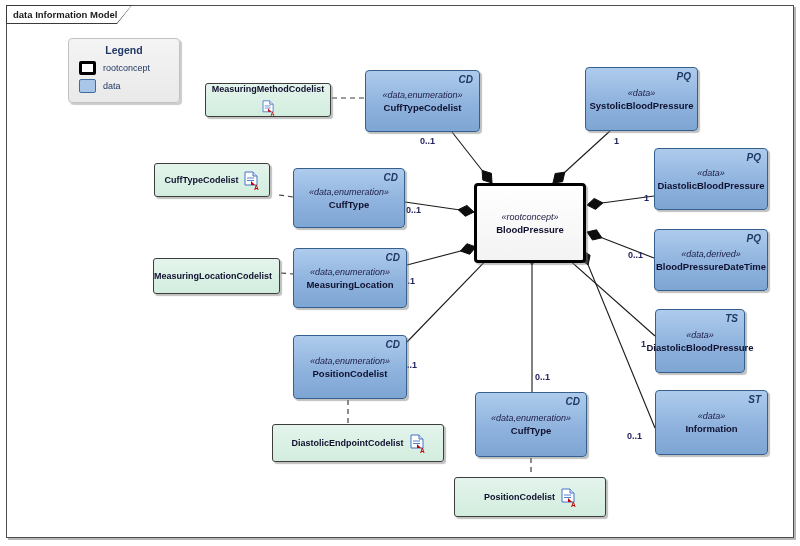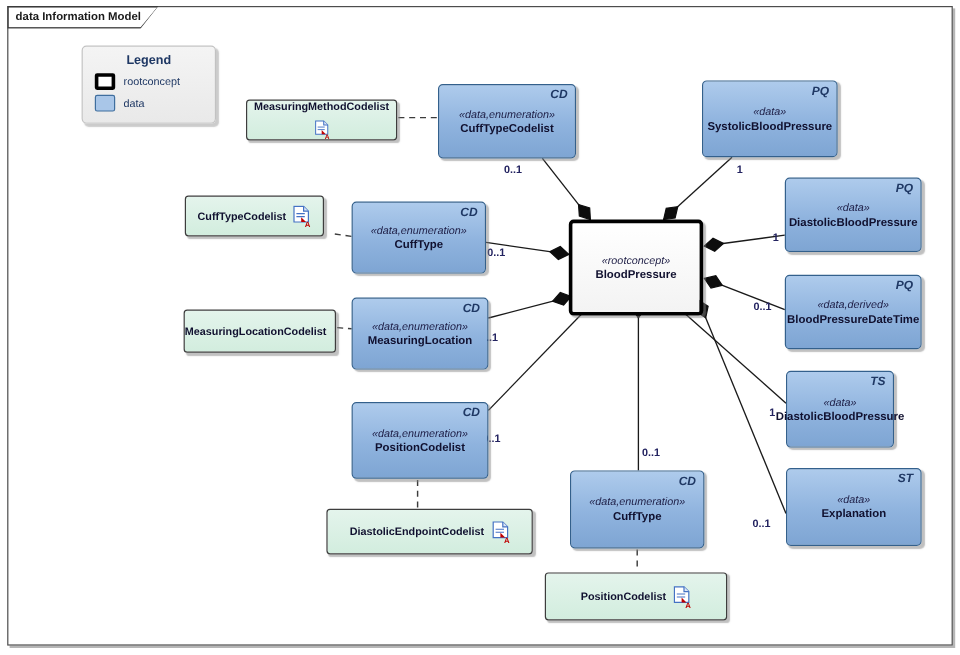--- a/index.html
+++ b/index.html
@@ -189,21 +189,21 @@
 
   <div class="node blue" style="left:655px;top:309px;width:90px;height:64px;">
     <span class="type-code">TS</span>
     <div class="stereo">«data»</div>
     <div class="nname">DiastolicBloodPressure</div>
   </div>
 
   <div class="node blue" style="left:655px;top:390px;width:113px;height:65px;">
     <span class="type-code">ST</span>
     <div class="stereo">«data»</div>
-    <div class="nname">Explanation</div>
+    <div class="nname">Information</div>
   </div>
 
   <div class="node blue" style="left:475px;top:392px;width:112px;height:65px;">
     <span class="type-code">CD</span>
     <div class="stereo">«data,enumeration»</div>
     <div class="nname">CuffType</div>
   </div>
 
   <div class="node green" style="left:205px;top:83px;width:126px;height:34px;flex-direction:column;">
     <span class="cl-name">MeasuringMethodCodelist</span>

